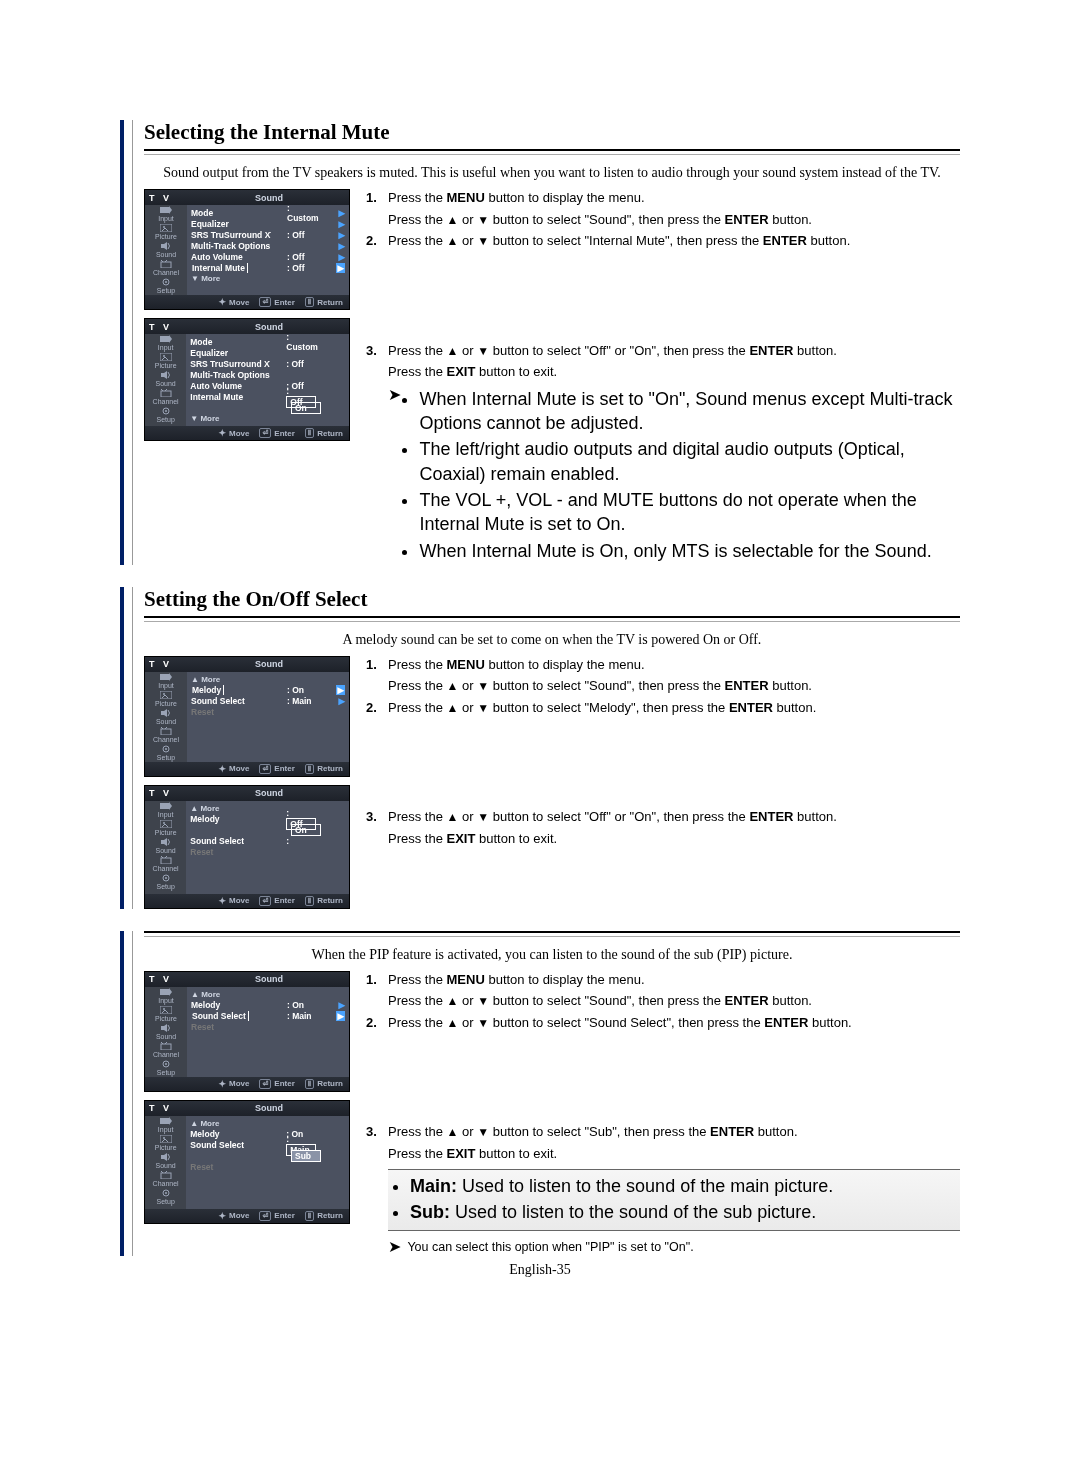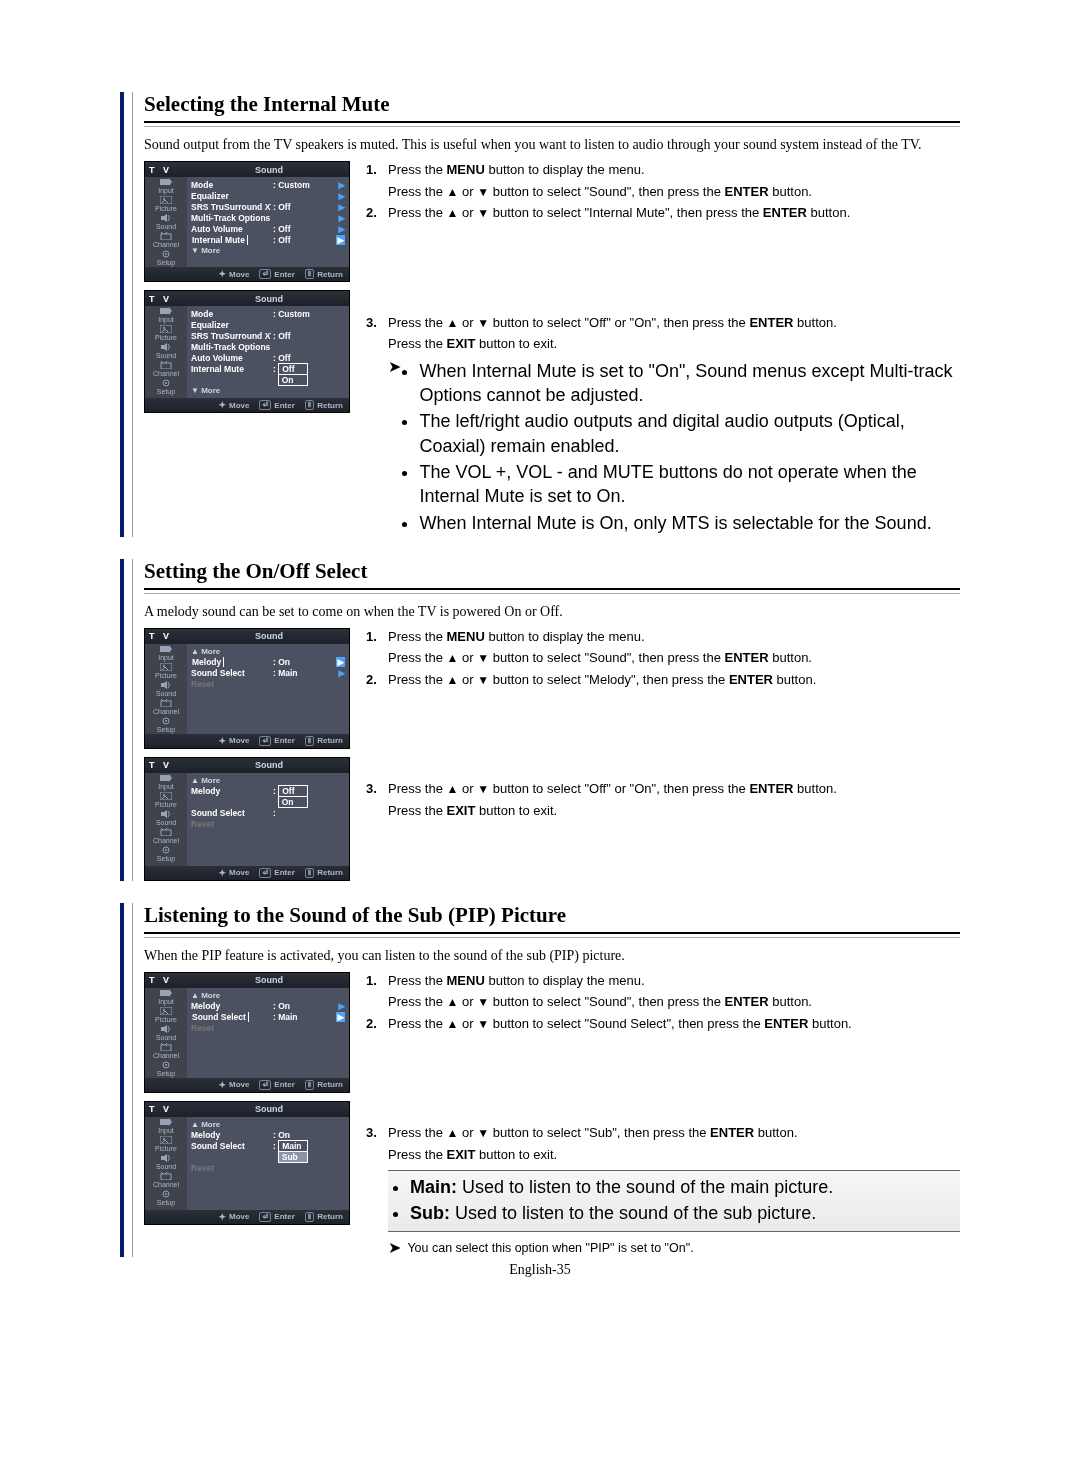--- a/index.html
+++ b/index.html
@@ -7,21 +7,21 @@
     padding: 0;
     background: #fff;
     width: 1080px;
     font-family: Arial, Helvetica, sans-serif;
     color: #000;
   }
   .page {
     position: relative;
     width: 1080px;
     height: 1302px;
-    padding: 92px 120px 30px 120px;
+    padding: 120px 120px 30px 120px;
     box-sizing: border-box;
   }
   .section {
     position: relative;
     margin-bottom: 22px;
   }
   .sec-left-rule {
     position: absolute;
     left: 0;
     top: 0;
@@ -43,20 +43,21 @@
   .sec-title-underline {
     height: 3px;
     border-top: 2px solid #000;
     border-bottom: 1px solid #aaa;
     margin-bottom: 10px;
   }
   .sec-intro {
     font-family: "Times New Roman", Times, serif;
     font-size: 14px;
     margin: 0 0 8px 0;
+    text-align: center;
   }
   .cols {
     display: flex;
     align-items: flex-start;
     gap: 18px;
   }
   .menus-col {
     width: 204px;
     flex: 0 0 204px;
     display: flex;
@@ -120,21 +121,21 @@
   .sb-item { height: 18px; display: flex; flex-direction: column; align-items: center; justify-content: center; font-size: 7px; color: #aeb6c6; }
   .sb-item .ic { width: 12px; height: 8px; margin-bottom: 1px; display:flex;align-items:center;justify-content:center; }
   .sb-item .ic svg { width: 12px; height: 8px; }
   .tv-content {
     flex: 1;
     background: #4b5160;
     display: flex;
     flex-direction: column;
     padding: 2px 0;
   }
-  .mrow { display: flex; align-items: center; height: 11px; padding: 0 4px; gap: 2px; font-weight: bold; font-size: 8.5px; color: #fff; }
+  .mrow { display: flex; align-items: center; height: 11px; padding: 0 4px; gap: 16px; font-weight: bold; font-size: 8.5px; color: #fff; }
   .mrow .mlabel { flex: 0 0 80px; white-space: nowrap; overflow: hidden; }
   .mrow .mval { flex: 1; font-size: 8.5px; }
   .mrow .mar { flex: 0 0 8px; text-align: right; color: #4aa3ff; }
   .selbox {
     border: 1px solid #fff;
     padding: 0 2px;
     margin-left: -2px;
   }
   .valbox {
     display:inline-block; border:1px solid #fff; padding:0 3px; min-width:22px; text-align:left;
@@ -631,21 +632,20 @@
             <p class="instr-sub">Press the <b>EXIT</b> button to exit.</p>
           </div>
         </div>
       </div>
     </div>
   </div>
 
   <div class="section">
     <div class="sec-left-rule"></div>
     <div class="sec-body">
-      <div class="sec-title">Listening to the Sound of the Sub (PIP) Picture</div>
       <div class="sec-title-underline"></div>
       <p class="sec-intro">When the PIP feature is activated, you can listen to the sound of the sub (PIP) picture.</p>
 
       <div class="cols">
         <div class="menus-col" id="sec3-menus">
   <div class="tv-menu">
     <div class="header">
       <span class="tv-label">T V</span>
       <span class="menu-title">Sound</span>
     </div>

